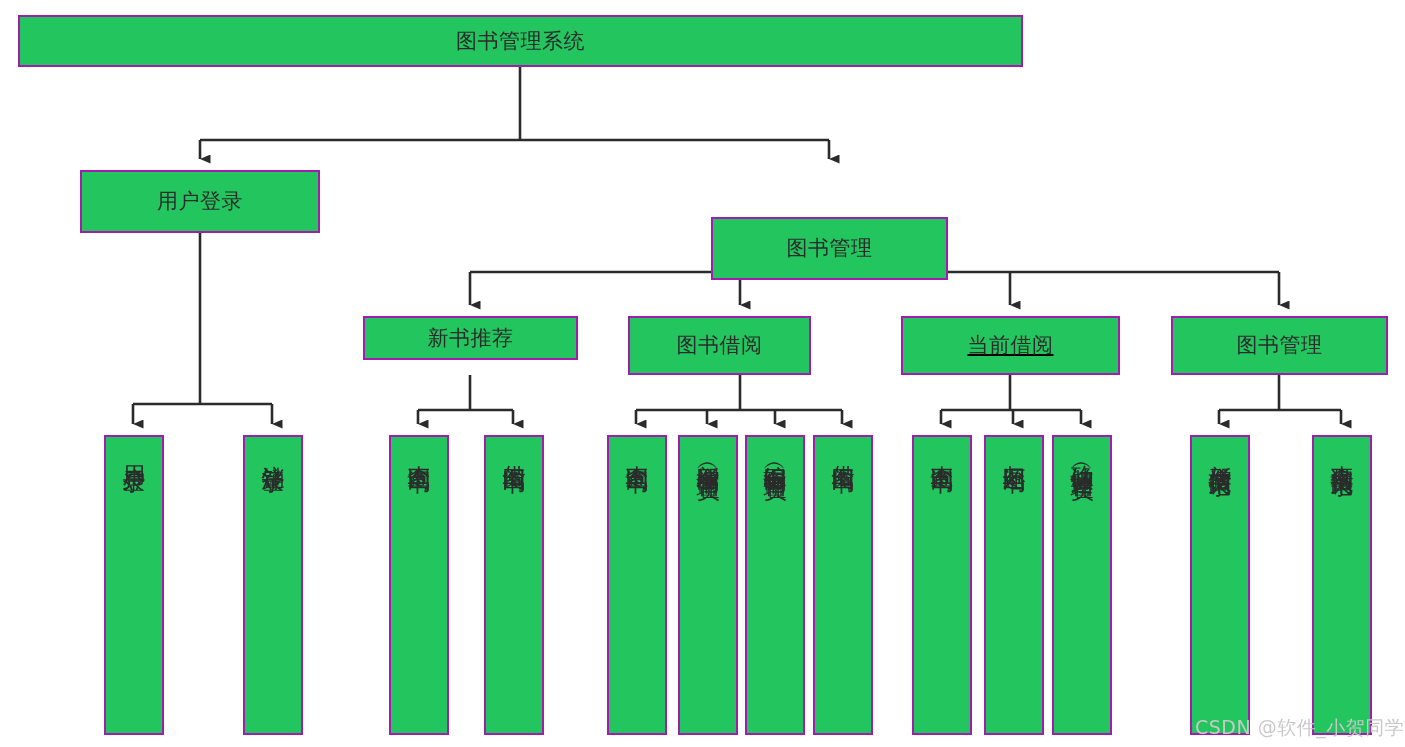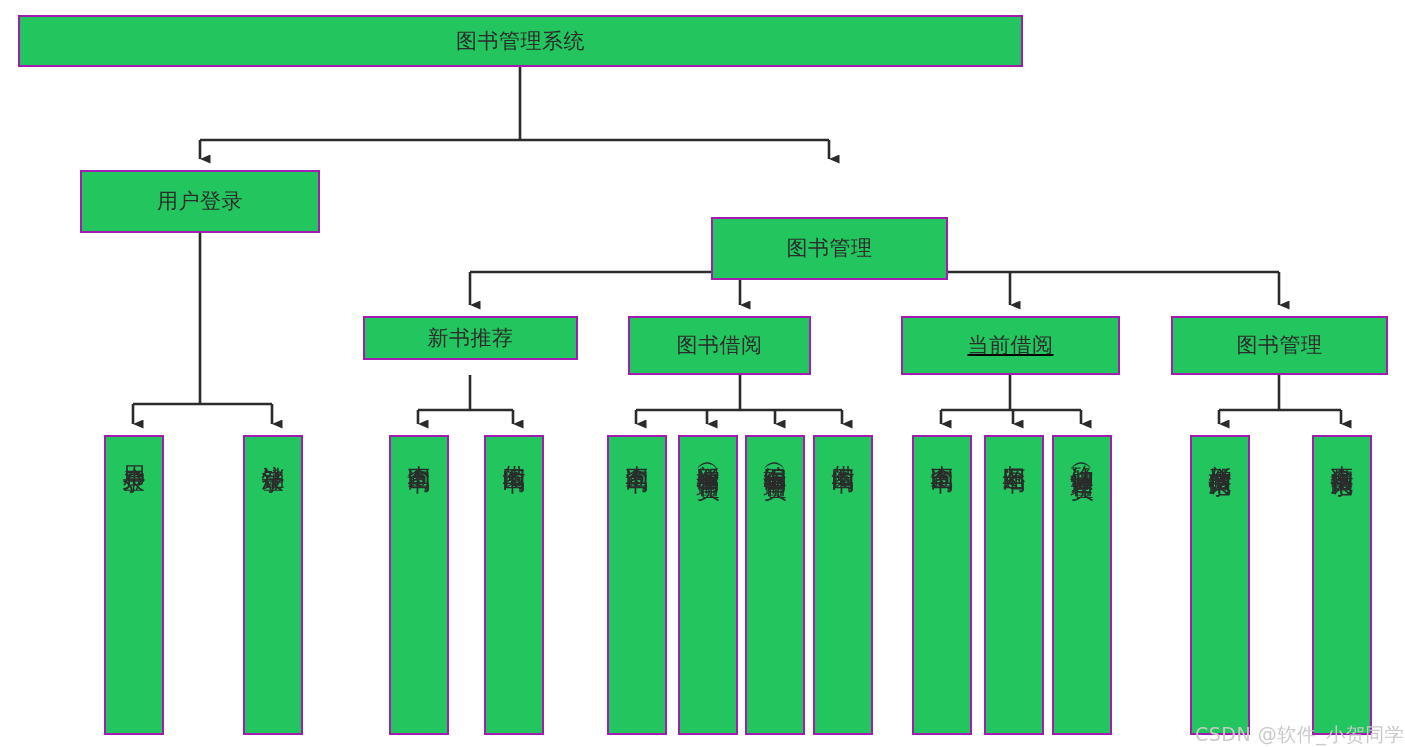--- a/index.html
+++ b/index.html
@@ -55,21 +55,20 @@
     align-items: flex-start;
     justify-content: center;
     padding-top: 10px;
   }
   .watermark {
     position: absolute;
     color: #c9c9c9;
     font-size: 19px;
     white-space: nowrap;
     letter-spacing: 0.5px;
-    margin-top: 7px;
   }
 </style>
 </head>
 <body>
 
 <div id="diagram-root">
 
   <svg class="flow" viewBox="0 0 1405 747" xmlns="http://www.w3.org/2000/svg">
     <defs>
       <marker id="arrowhead" markerWidth="9" markerHeight="11" refX="4.5" refY="10.5" orient="auto" markerUnits="userSpaceOnUse">

